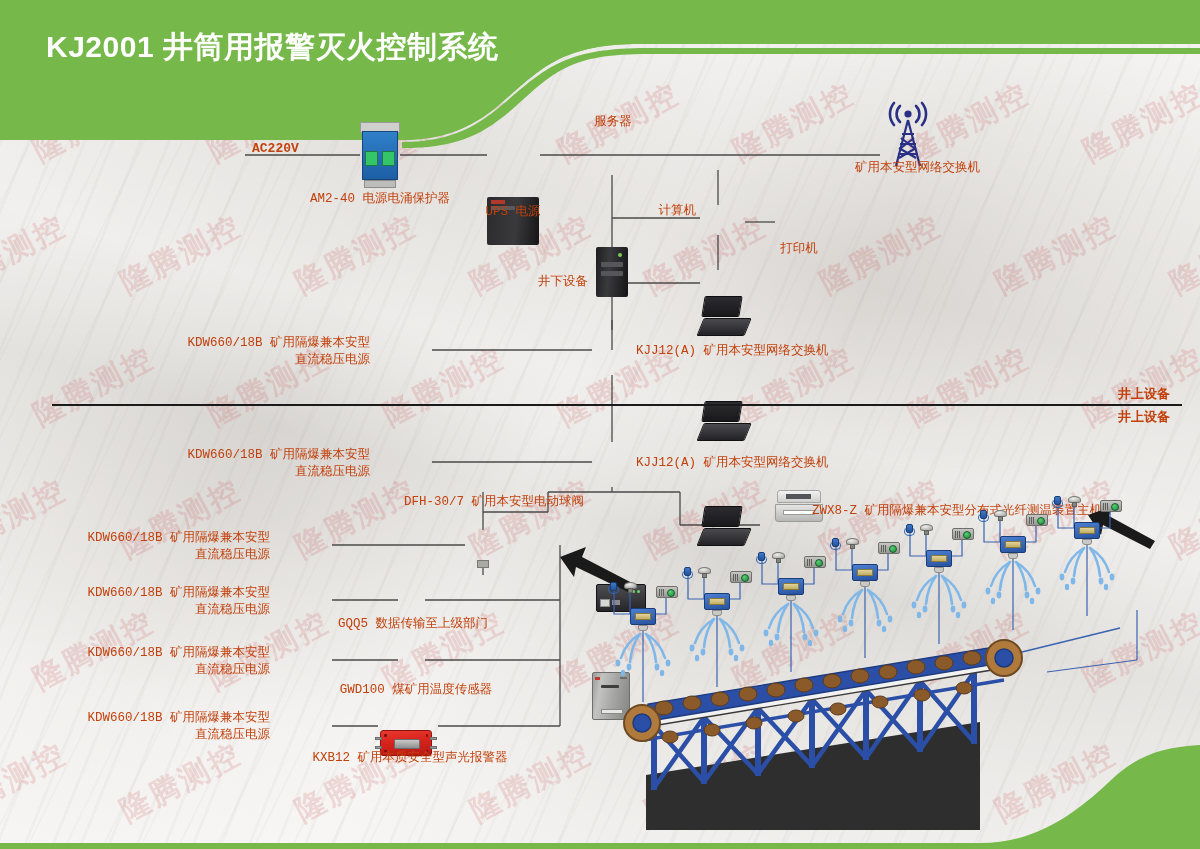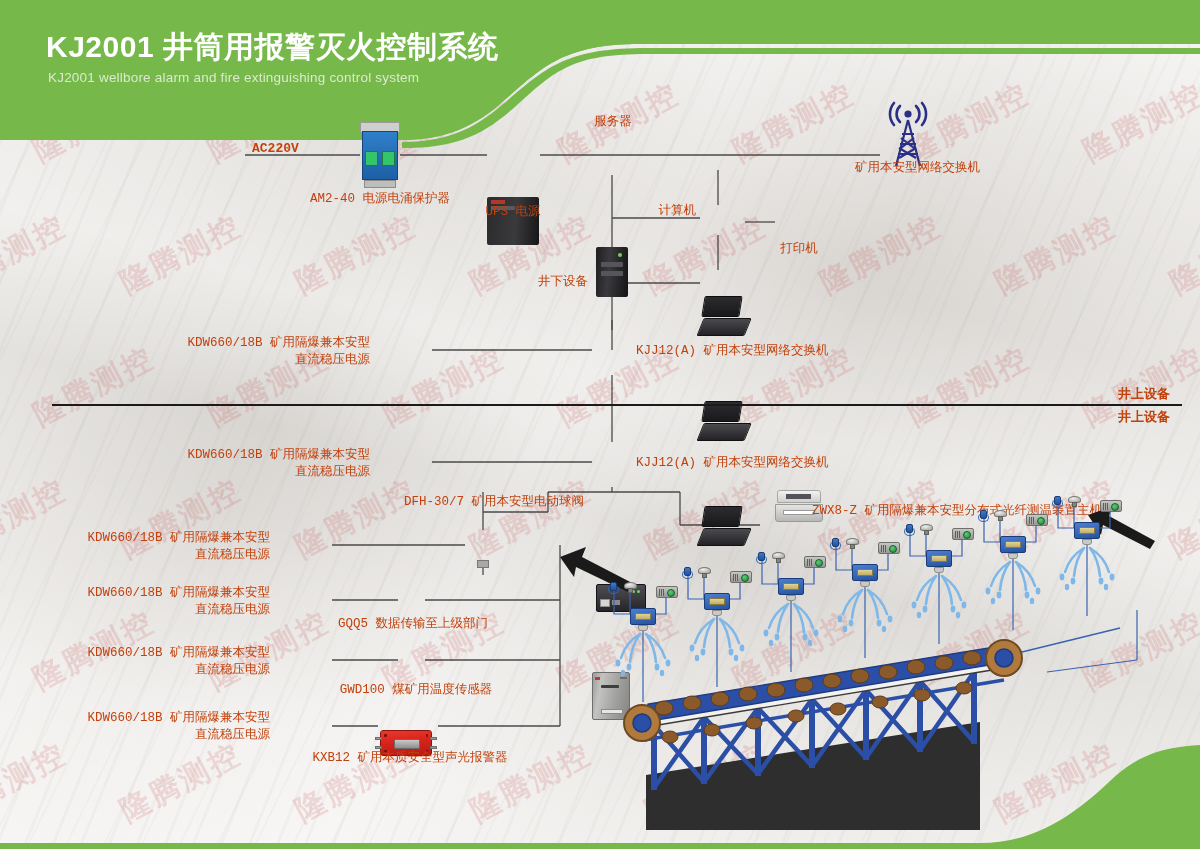--- a/index.html
+++ b/index.html
@@ -233,21 +233,20 @@
       <span style="left: 990px; top: 762px;">隆腾测控</span>
       <span style="left: 1165px; top: 762px;">隆腾测控</span>
     </div>
 
   <svg class="header-svg" viewBox="0 0 1200 180">
     <path d="M0,0 H1200 V44 H640 C560,44 540,70 500,104 C470,130 440,140 400,140 H0 Z" fill="#76b94a"></path>
     <path d="M0,0 H1200 V44 H640 C560,44 540,70 500,104 C470,130 440,140 400,140 H0 Z" fill="#76b94a"></path>
     <path d="M402,142 C452,142 478,126 508,100 C548,66 568,48 648,48 H1200 V54 H648 C572,54 556,70 516,106 C482,136 456,148 402,148 Z" fill="#76b94a"></path>
   </svg>
   <div class="title-main">KJ2001 井筒用报警灭火控制系统</div>
-  <div class="title-sub">KJ2001 wellbore alarm and fire extinguishing control system</div>
 
   <svg class="footer-svg" viewBox="0 0 1200 110" preserveAspectRatio="none">
     <path d="M1200,110 H0 V104 H980 C1040,104 1080,70 1110,42 C1135,18 1160,8 1200,6 Z" fill="#76b94a"></path>
     <path d="M1200,12 C1160,14 1136,26 1112,50 C1082,80 1046,108 986,108 H0 V110 H1200 Z" fill="#76b94a"></path>
   </svg>
 
   <svg class="wires" viewBox="0 0 1200 849">
     <g stroke="#4a4a4a" stroke-width="1.3" fill="none">
 
       <line x1="245" y1="155" x2="360" y2="155"></line>

